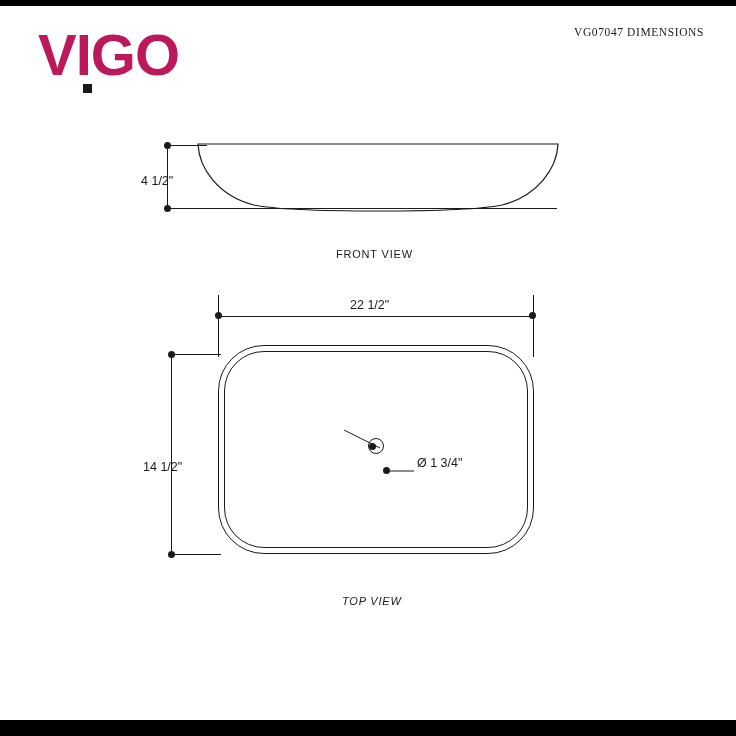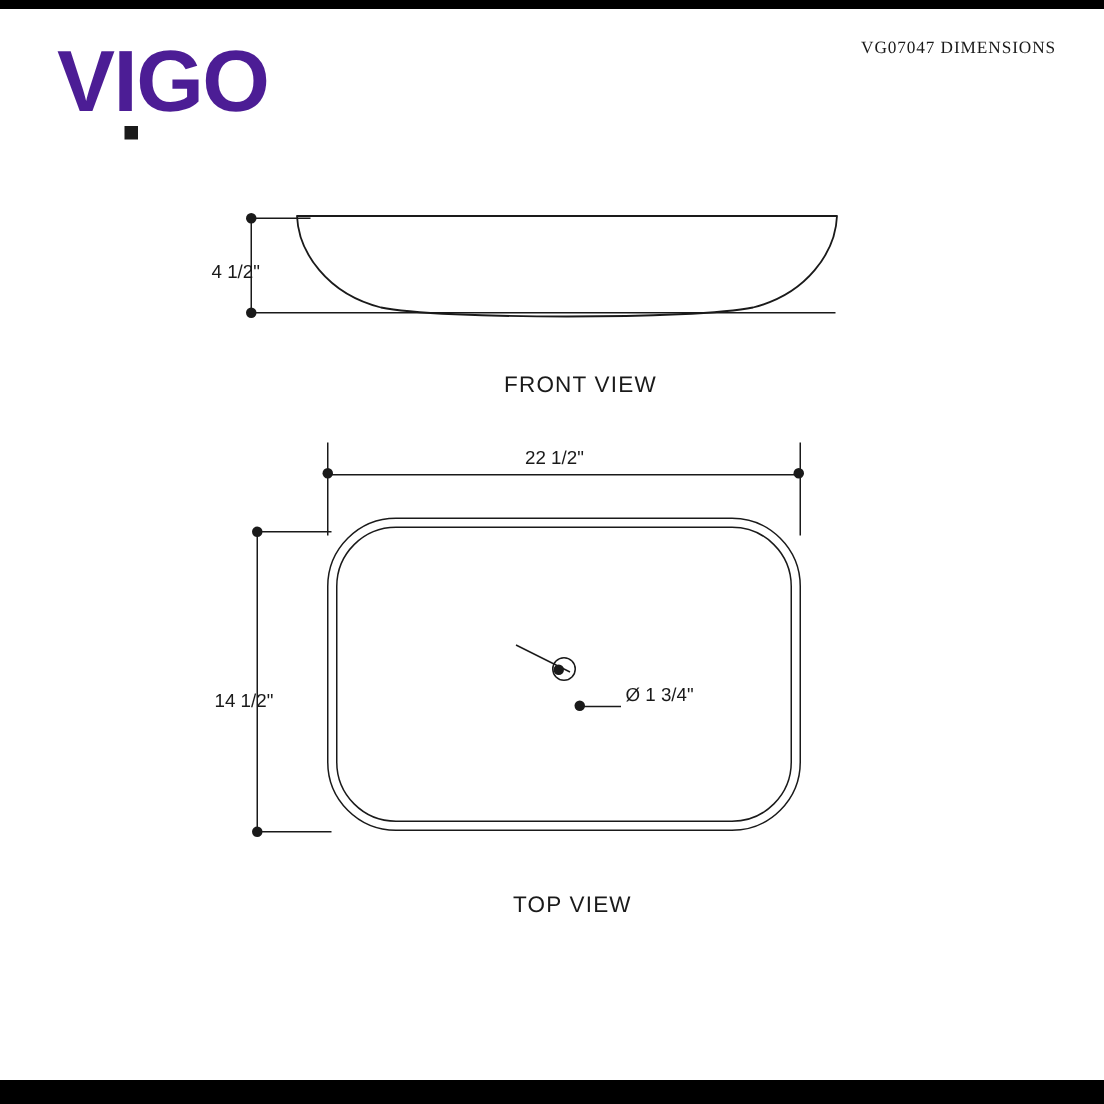--- a/index.html
+++ b/index.html
@@ -35,21 +35,21 @@
 
   
   .logo {
     position: absolute;
     left: 38px;
     top: 26px;
     font-family: "Liberation Sans", sans-serif;
     font-weight: bold;
     font-size: 58px;
     letter-spacing: -1px;
-    color: #4c1d95;
+    color: #be185d;
     line-height: 58px;
   }
   .logo .dot {
     position: absolute;
     left: 45px;
     top: 58px;
     width: 9px;
     height: 9px;
     background: #1a1a1a;
   }
@@ -84,21 +84,21 @@
     background: #1a1a1a;
   }
   .dim-label {
     position: absolute;
     font-size: 12.5px;
     color: #1a1a1a;
     white-space: nowrap;
   }
   .view-label {
     position: absolute;
-    font-size: 15px;
+    font-size: 11px;
     letter-spacing: 0.8px;
     color: #1a1a1a;
     white-space: nowrap;
   }
 
   
   .front-basin {
     position: absolute;
     left: 196px;
     top: 142px;
@@ -195,15 +195,15 @@
   </div>
 
   <svg style="position:absolute; left:330px; top:425px; width:170px; height:60px;" viewBox="0 0 170 60">
     <line x1="14" y1="5" x2="50" y2="23" stroke="#1a1a1a" stroke-width="1"></line>
     <line x1="56" y1="46" x2="84" y2="46" stroke="#1a1a1a" stroke-width="1"></line>
   </svg>
   <div class="dot-mark" style="left:369px; top:443px;"></div>
   <div class="dot-mark" style="left:383px; top:467px;"></div>
   <div class="dim-label" style="left:417px; top:456px;">Ø 1 3/4"</div>
 
-  <div class="view-label" style="left:342px; top:595px;">TOP VIEW</div>
+  <div class="view-label" style="left:342px; top:595px;font-style:italic;">TOP VIEW</div>
 
 </div>
 
 </body></html>

